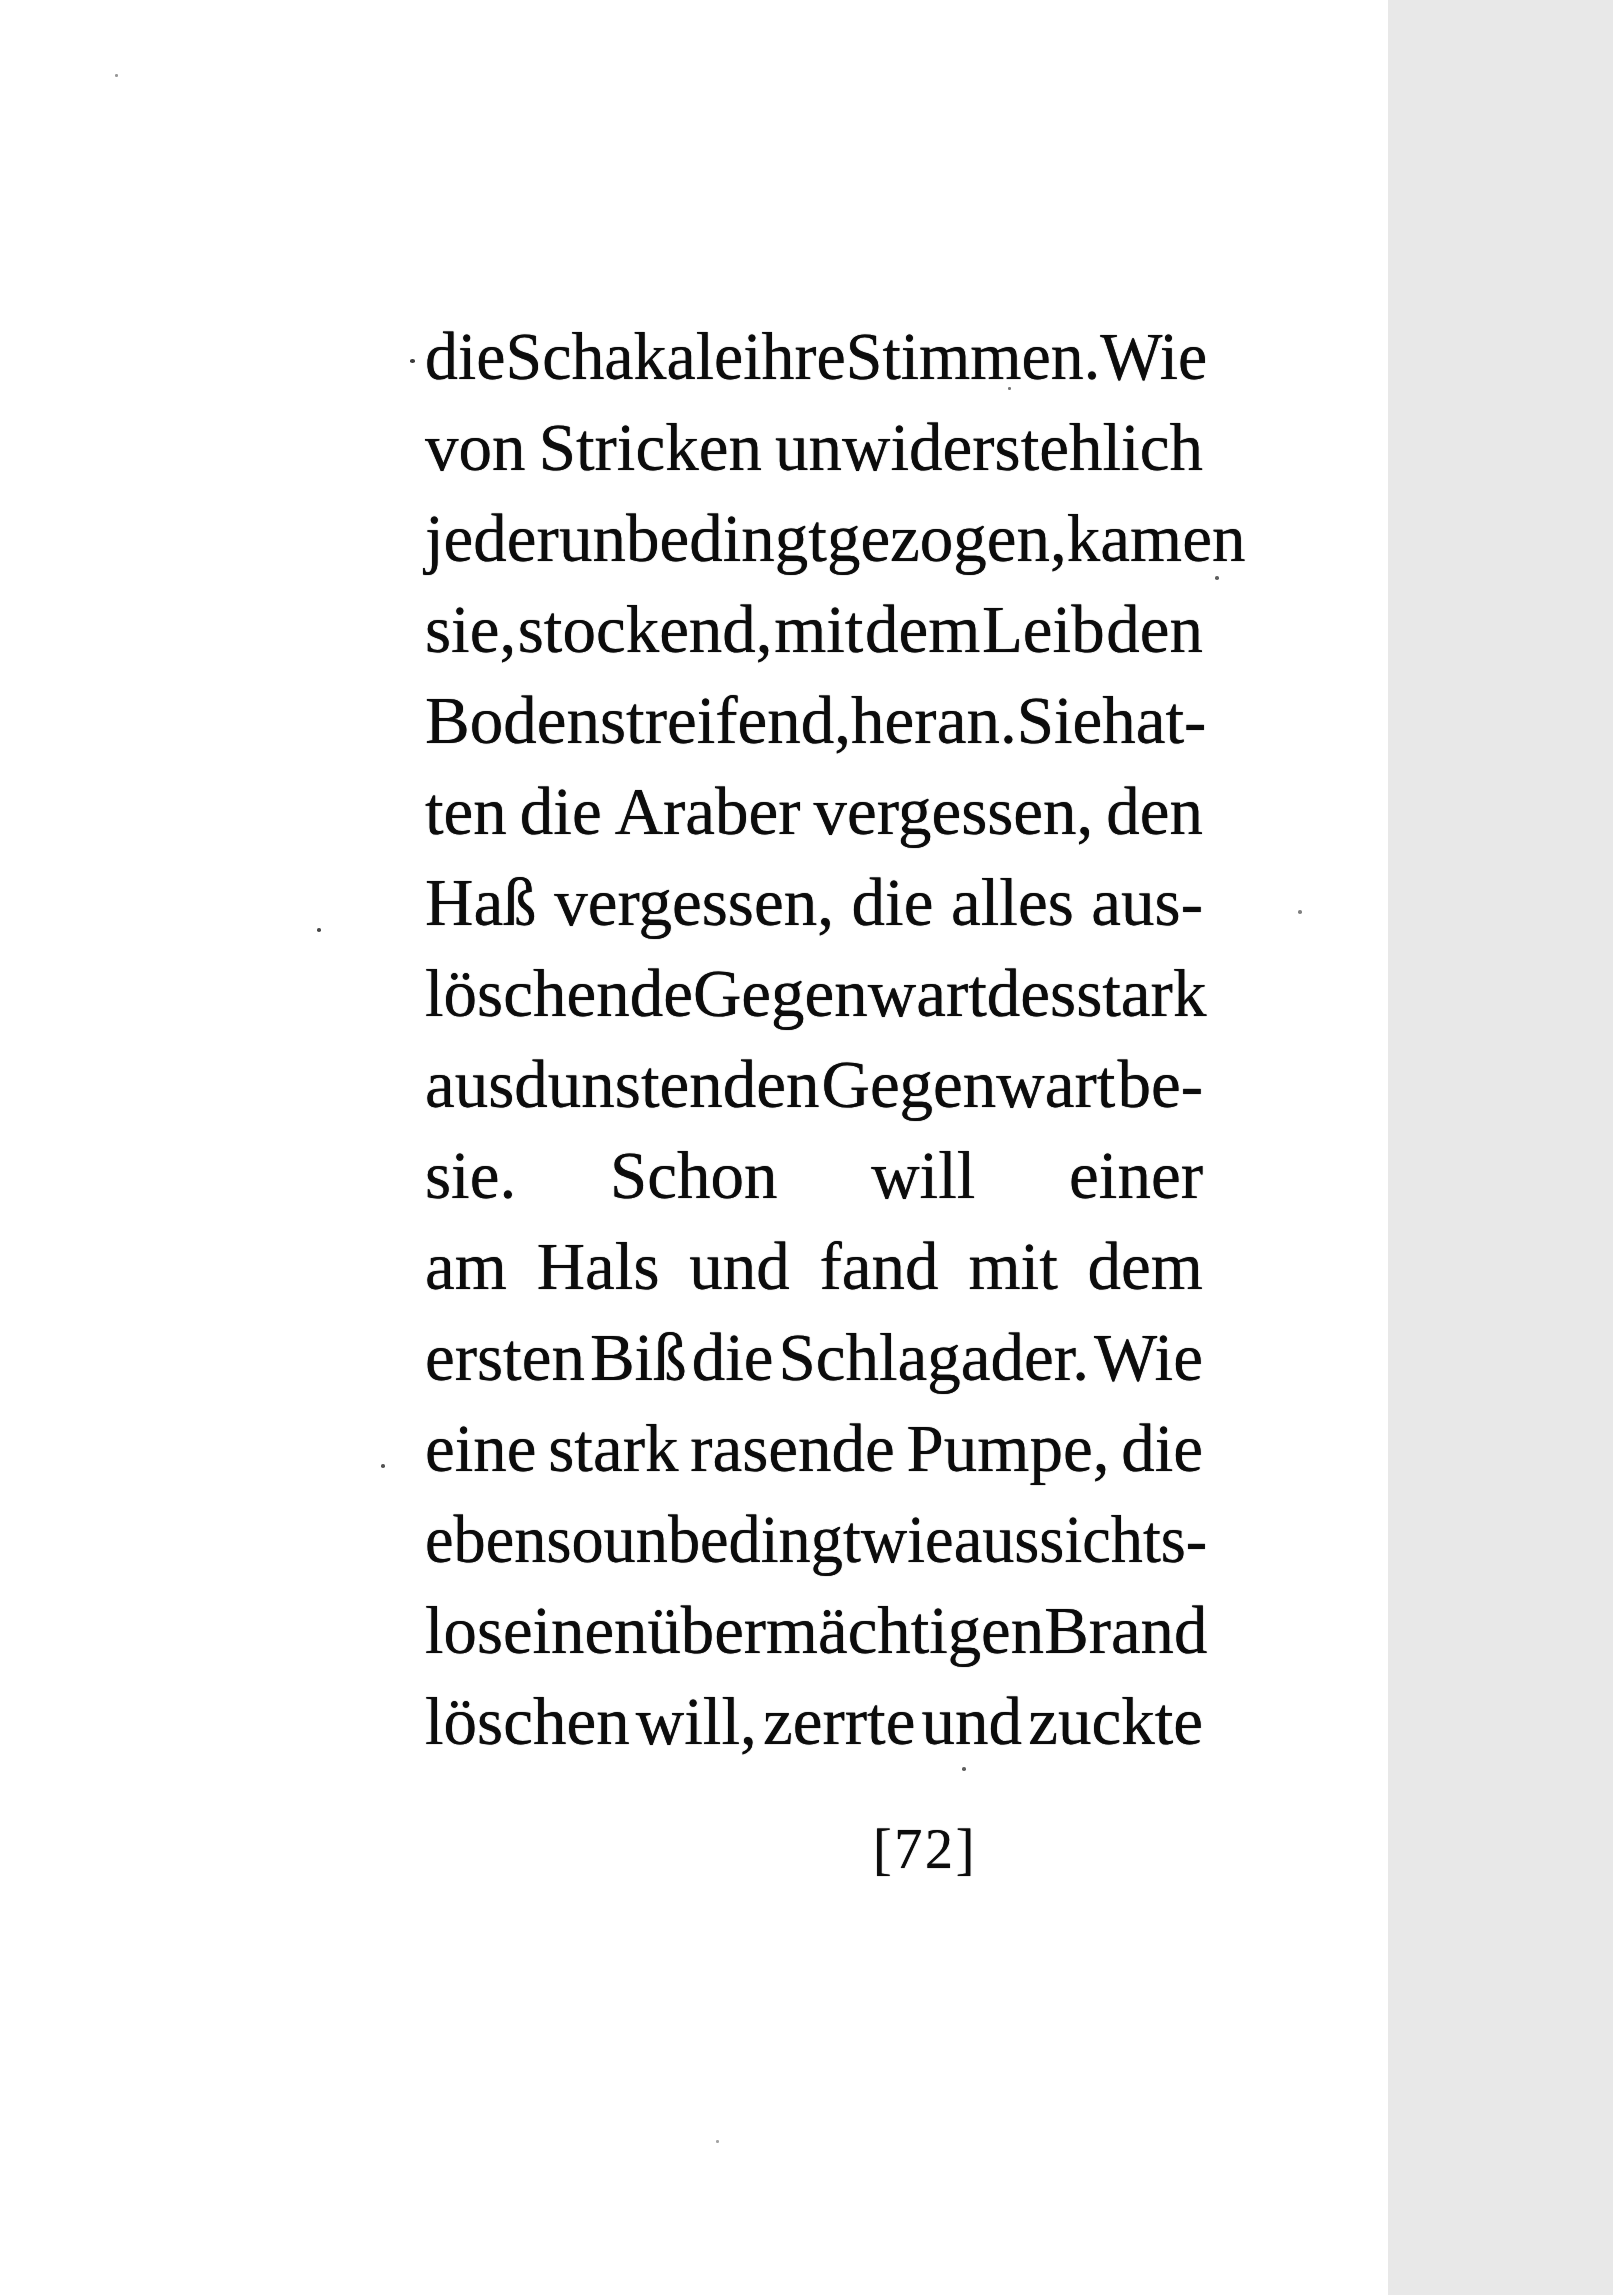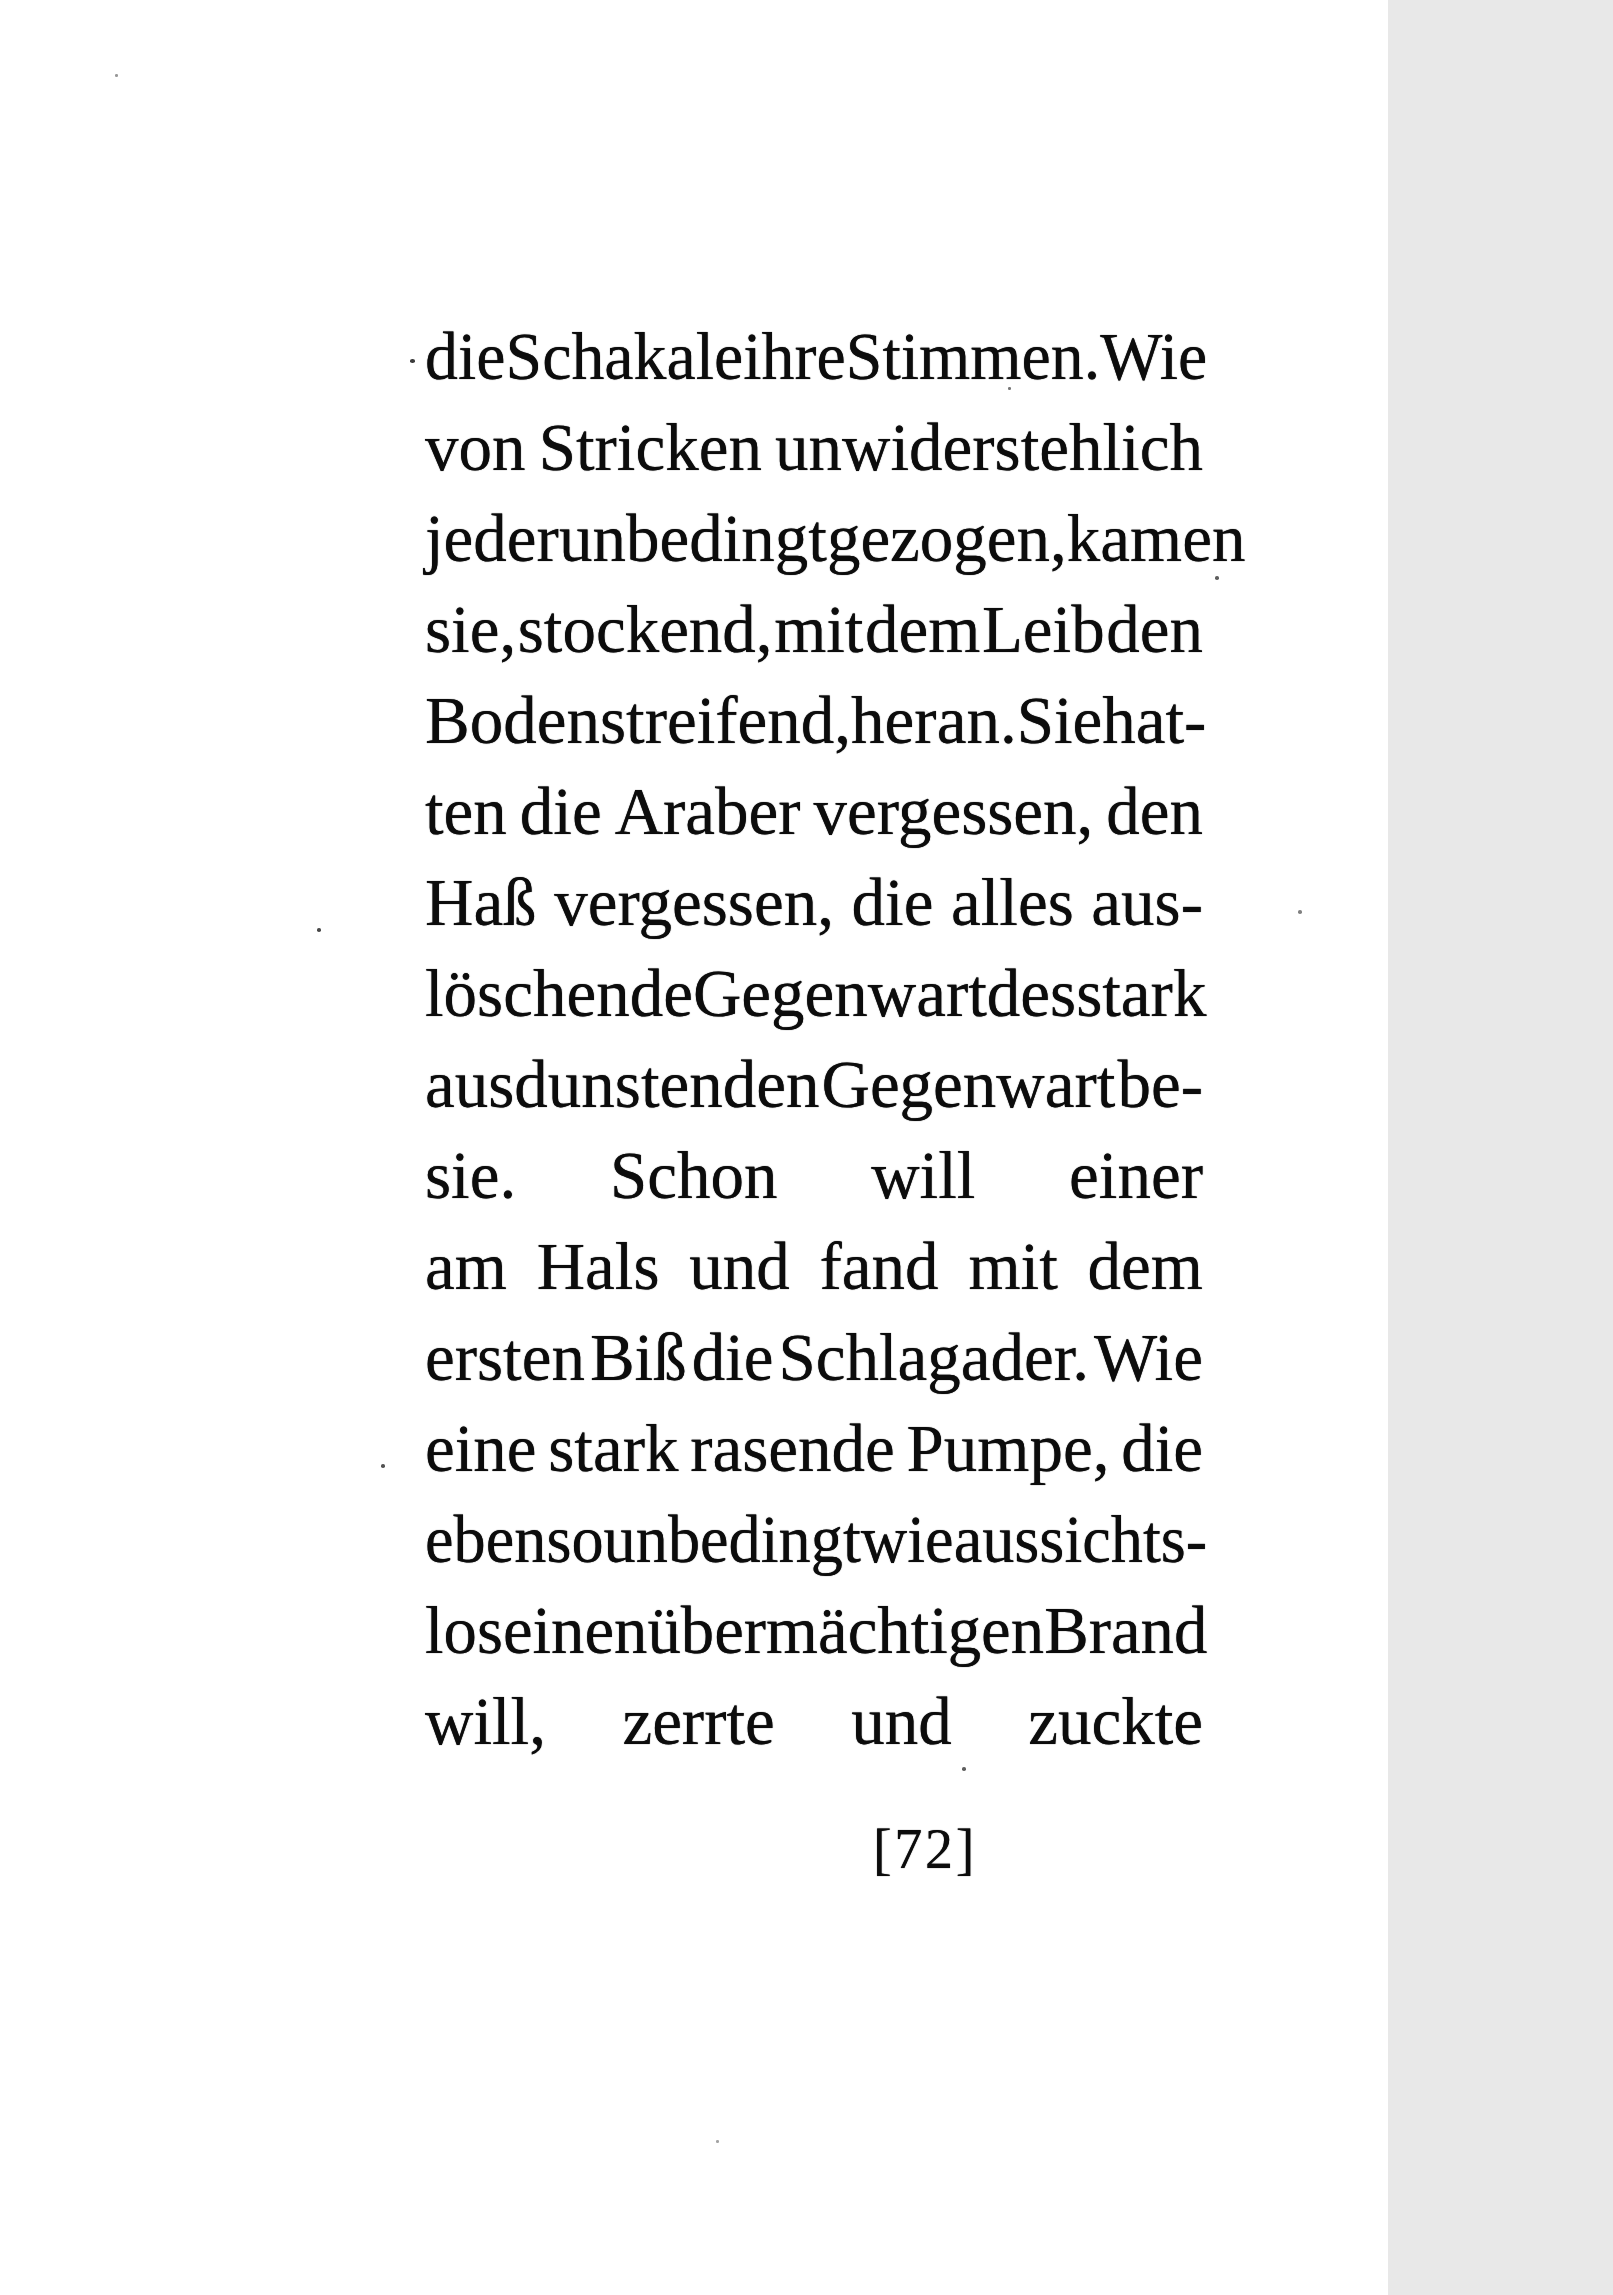--- a/index.html
+++ b/index.html
@@ -143,20 +143,21 @@
         <span>wie</span>
         <span>aussichts-</span>
       </div>
       <div class="line" style="transform: scaleX(0.996342); transform-origin: left center;">
         <span>los</span>
         <span>einen</span>
         <span>übermächtigen</span>
         <span>Brand</span>
       </div>
       <div class="line">
+        <span>löschen</span>
         <span>will,</span>
         <span>zerrte</span>
         <span>und</span>
         <span>zuckte</span>
       </div>
     </div>
 
   <div class="page-number">[72]</div>
 
   <div class="speck" style="left:410px; top:359px; width:4.5px; height:3.6px; opacity:.85;"></div>

